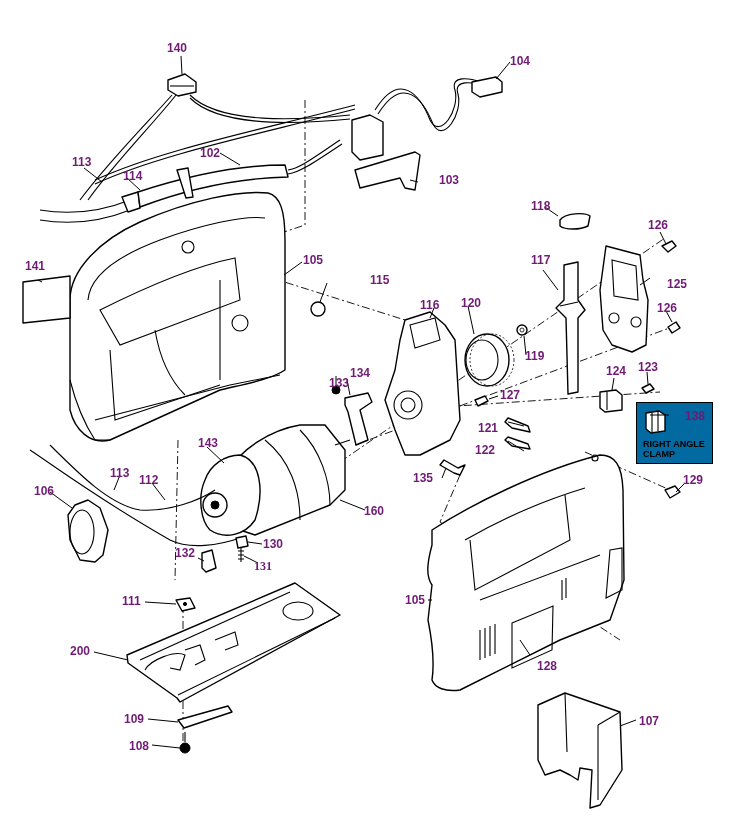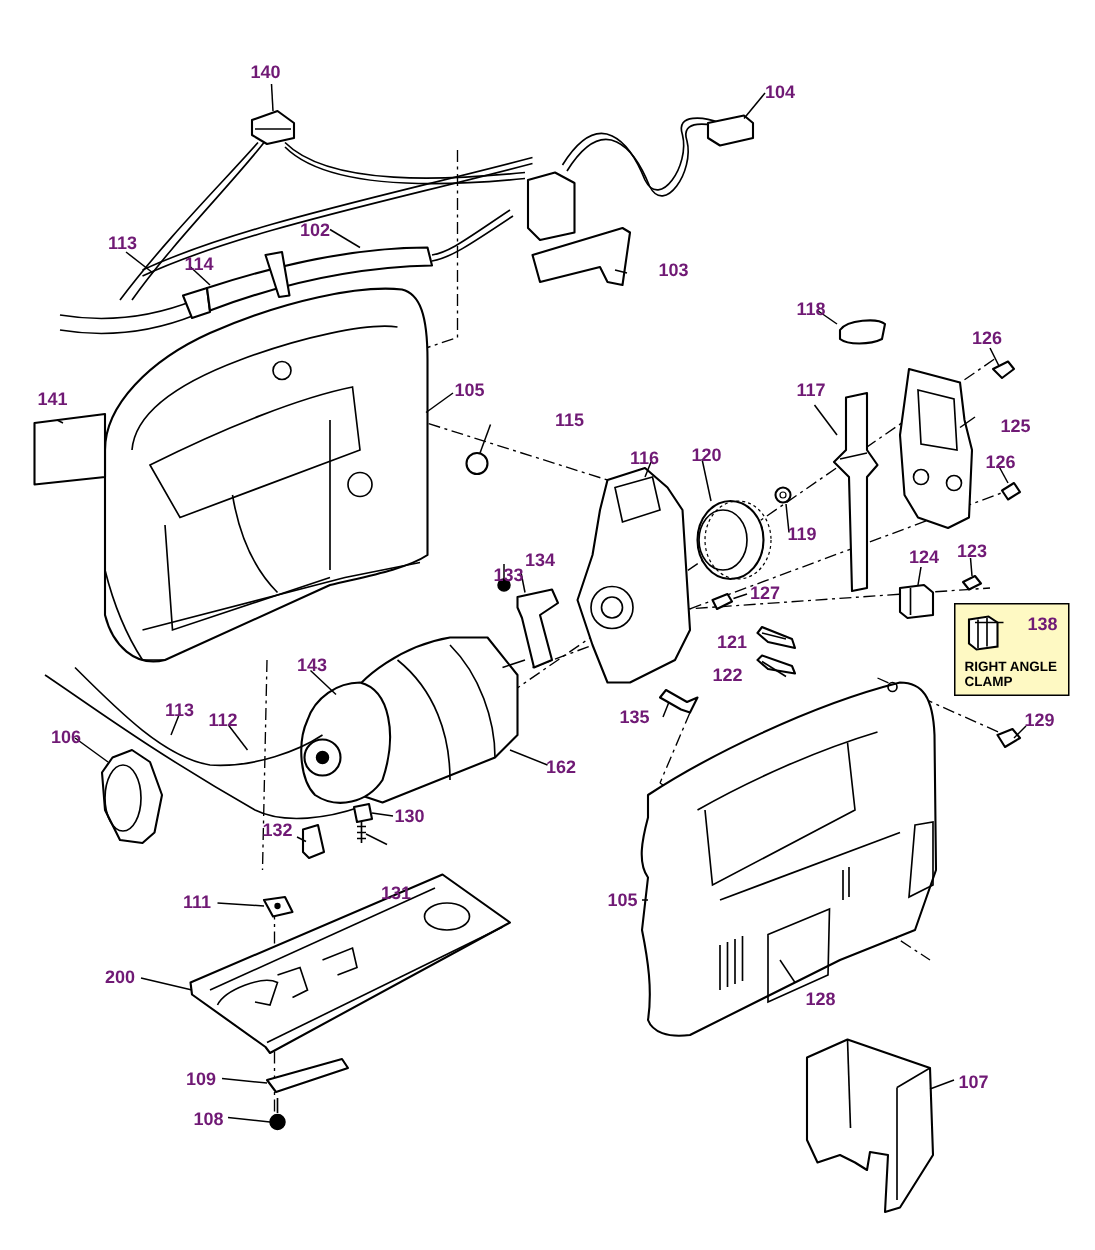--- a/index.html
+++ b/index.html
@@ -1,19 +1,19 @@
 <!DOCTYPE html>
 <html><head>
   <meta charset="utf-8">
   <style>
     html, body { margin: 0; padding: 0; background: #ffffff; }
     body { width: 730px; height: 833px; position: relative; overflow: hidden; font-family: "Liberation Sans", sans-serif; }
     #diagram { position: absolute; left: 0; top: 0; width: 730px; height: 833px; }
     .lbl { position: absolute; font-family: "Liberation Sans", sans-serif; font-weight: bold; font-size: 12px; color: #701a75; line-height: 12px; white-space: nowrap; }
-    .clamp-box { position: absolute; left: 636px; top: 402px; width: 75px; height: 60px; border: 1.5px solid #000; background: #fef9c3; }
+    .clamp-box { position: absolute; left: 636px; top: 402px; width: 75px; height: 60px; border: 1.5px solid #000; background: #0369a1; }
     .clamp-caption { position: absolute; left: 6px; top: 36px; font-weight: bold; font-size: 9px; line-height: 10px; color: #000; font-family: "Liberation Sans", sans-serif; }
     svg .p { fill: #fff; stroke: #000; stroke-width: 1.4; stroke-linejoin: round; }
     svg .l { fill: none; stroke: #000; stroke-width: 1.1; }
     svg .thin { fill: none; stroke: #000; stroke-width: 0.8; }
     svg .dash { fill: none; stroke: #000; stroke-width: 0.9; stroke-dasharray: 8 3 2 3; }
     svg .dark { fill: #000; stroke: #000; stroke-width: 1; }
   </style>
 </head>
 <body>
 
@@ -319,23 +319,23 @@
 <span class="lbl" style="left:638px;top:361px;">123</span>
 <span class="lbl" style="left:685px;top:410px;">138</span>
 <span class="lbl" style="left:478px;top:422px;">121</span>
 <span class="lbl" style="left:475px;top:444px;">122</span>
 <span class="lbl" style="left:198px;top:437px;">143</span>
 <span class="lbl" style="left:413px;top:472px;">135</span>
 <span class="lbl" style="left:683px;top:474px;">129</span>
 <span class="lbl" style="left:110px;top:467px;">113</span>
 <span class="lbl" style="left:139px;top:474px;">112</span>
 <span class="lbl" style="left:34px;top:485px;">106</span>
-<span class="lbl" style="left:364px;top:505px;">162</span>
+<span class="lbl" style="left:364px;top:505px;">160</span>
 <span class="lbl" style="left:263px;top:538px;">130</span>
 <span class="lbl" style="left:175px;top:547px;">132</span>
-<span class="lbl" style="left:254px;top:589px;">131</span>
+<span class="lbl" style="left:254px;top:560px;font-family:Liberation Serif, serif;">131</span>
 <span class="lbl" style="left:122px;top:595px;">111</span>
 <span class="lbl" style="left:405px;top:594px;">105</span>
 <span class="lbl" style="left:70px;top:645px;">200</span>
 <span class="lbl" style="left:537px;top:660px;">128</span>
 <span class="lbl" style="left:124px;top:713px;">109</span>
 <span class="lbl" style="left:639px;top:715px;">107</span>
 <span class="lbl" style="left:129px;top:740px;">108</span>
 
 </body></html>

